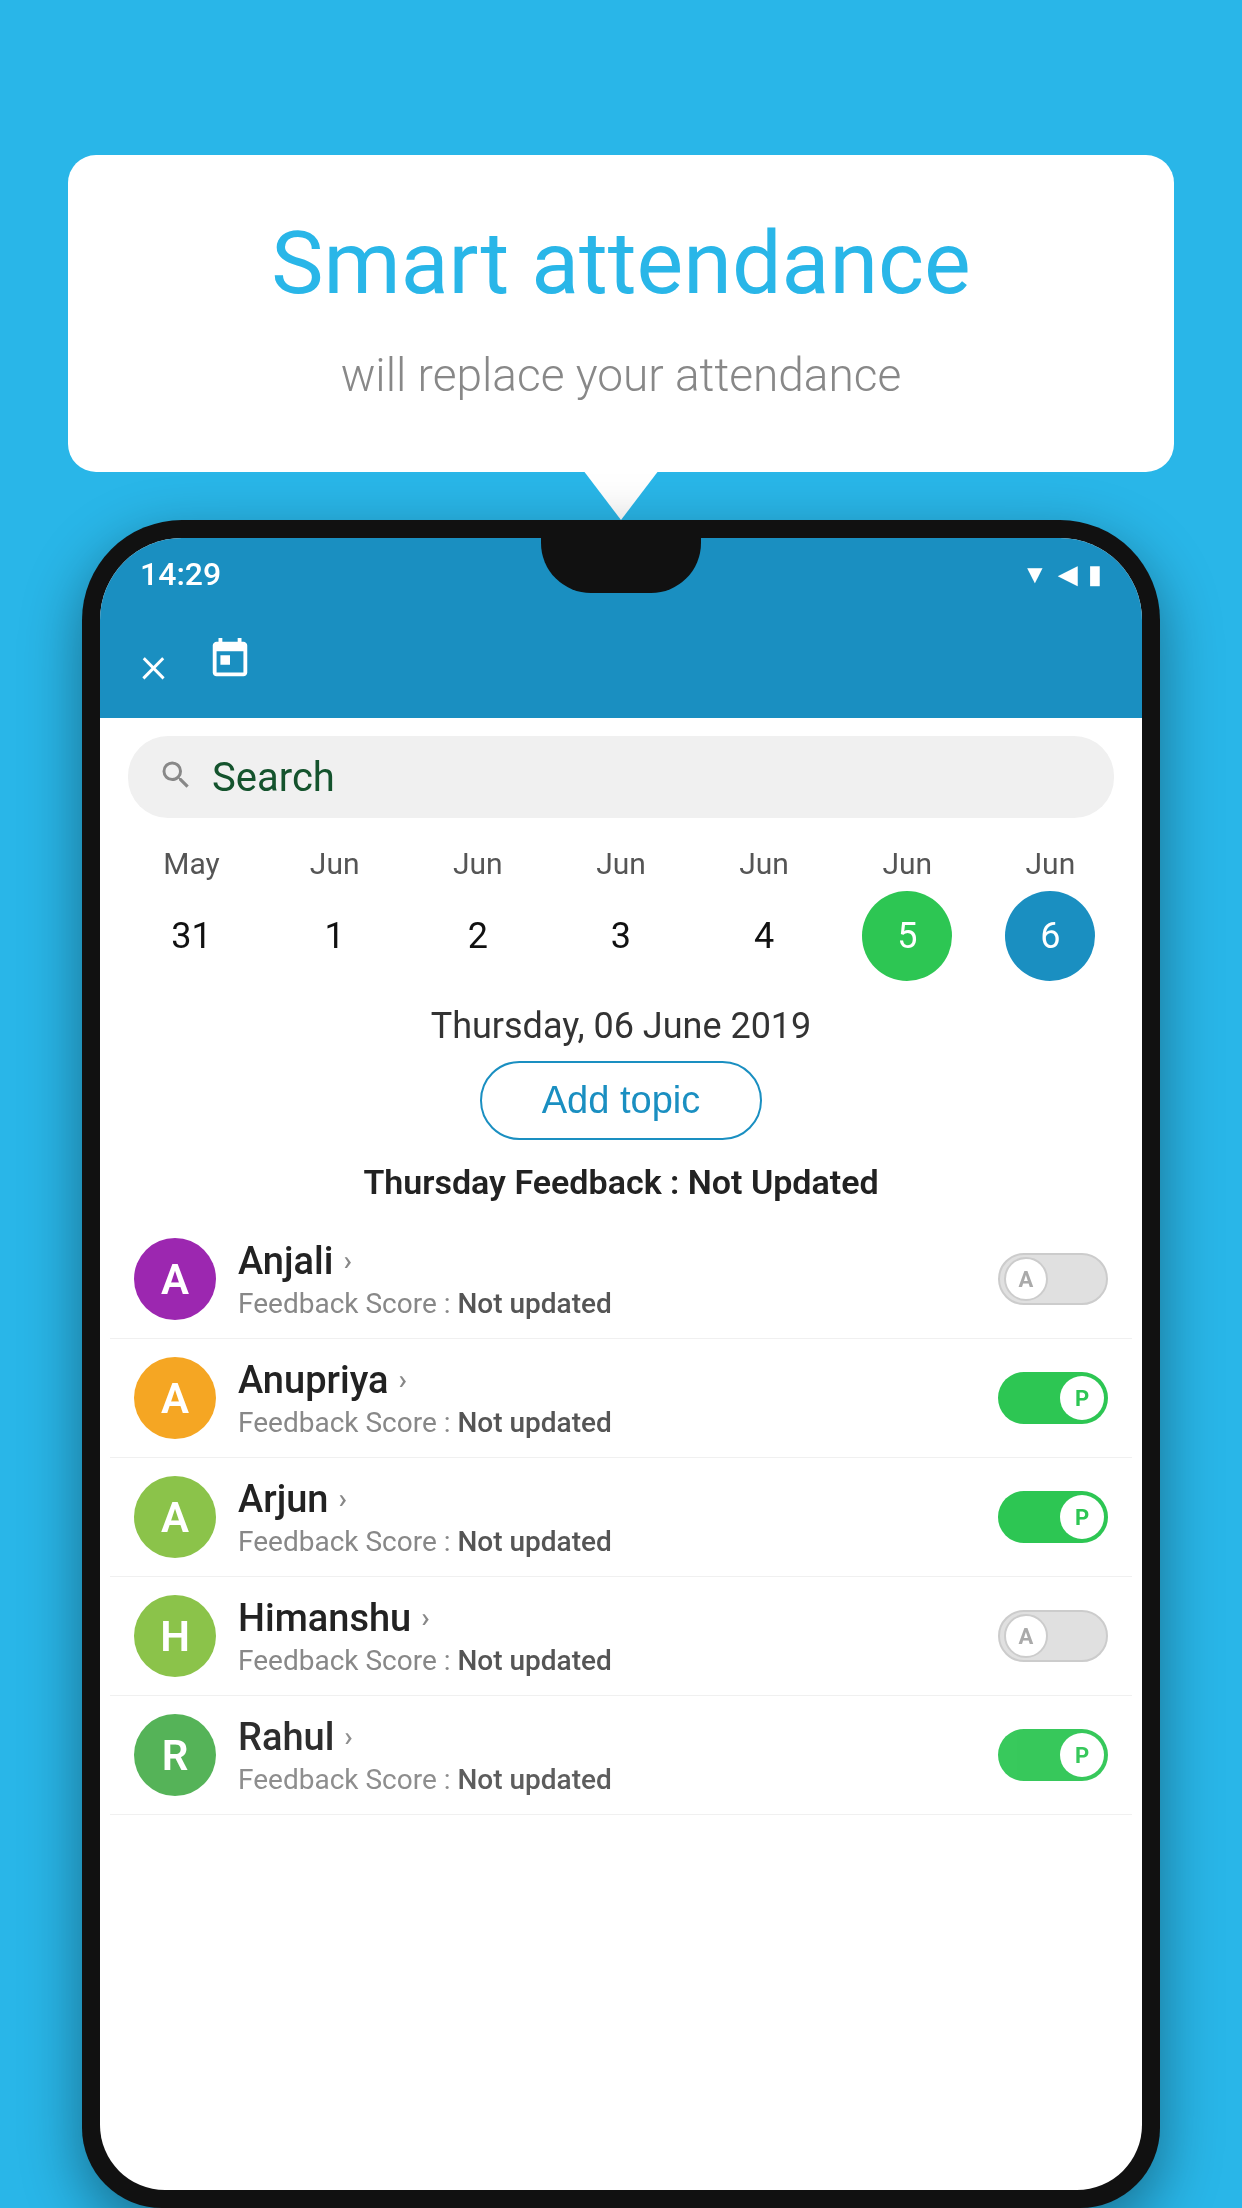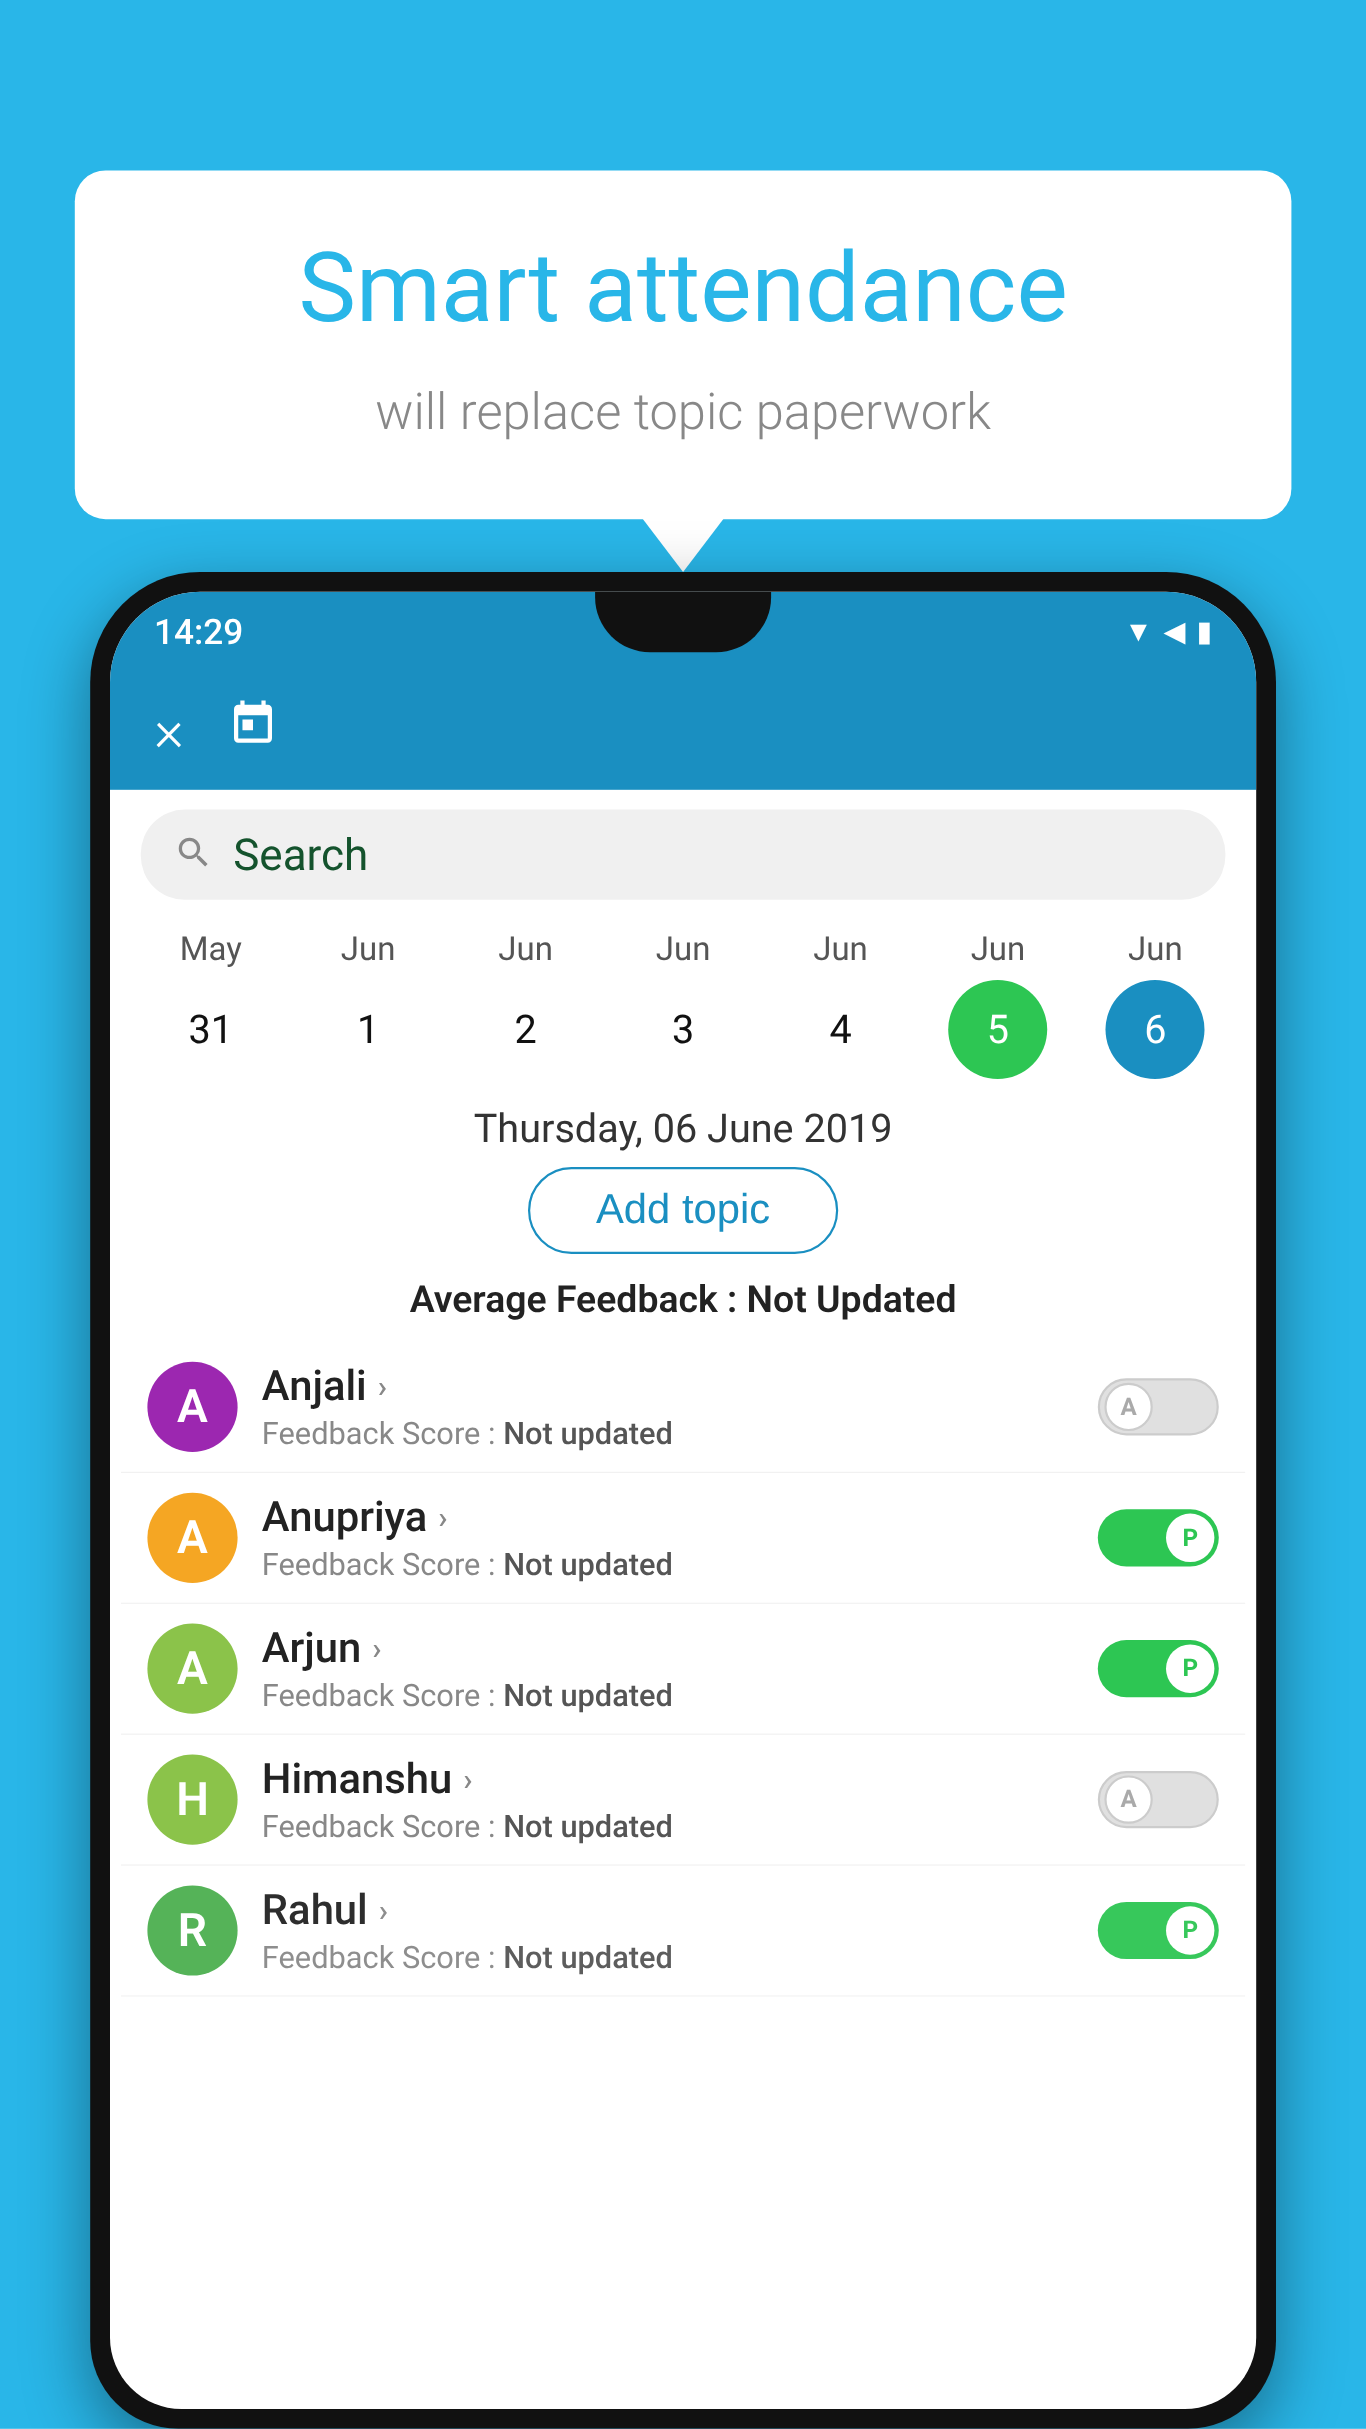--- a/index.html
+++ b/index.html
@@ -318,21 +318,21 @@
     .student-item.partial {
       opacity: 0.95;
     }
   </style>
 </head>
 <body>
 
 <div class="speech-bubble-container">
   <div class="speech-bubble">
     <div class="bubble-title">Smart attendance</div>
-    <div class="bubble-subtitle">will replace topic paperwork</div>
+    <div class="bubble-subtitle">will replace your attendance</div>
   </div>
 </div>
 
 <div class="phone-frame">
   <div class="phone-inner">
 
     <div class="phone-status-bar">
       <span class="status-time">14:29</span>
       <div class="status-icons">
         <span class="status-icon">▼</span>
@@ -388,21 +388,21 @@
           <div class="cal-month">Jun</div>
           <div class="cal-num selected">6</div>
         </div>
       </div>
 
     <div class="date-display">Thursday, 06 June 2019</div>
 
     <button class="add-topic-btn">Add topic</button>
 
     <div class="avg-feedback">
-      <span>Average Feedback :</span>
+      <span>Thursday Feedback :</span>
       <span>Not Updated</span>
     </div>
 
     <div class="student-list" id="student-list">
     <div class="student-item">
           <div class="student-avatar" style="background: rgb(156, 39, 176);">A</div>
           <div class="student-info">
             <div class="student-name">Anjali <span class="student-name-chevron">›</span></div>
             <div class="student-feedback">Feedback Score : <span>Not updated</span></div>
           </div>

